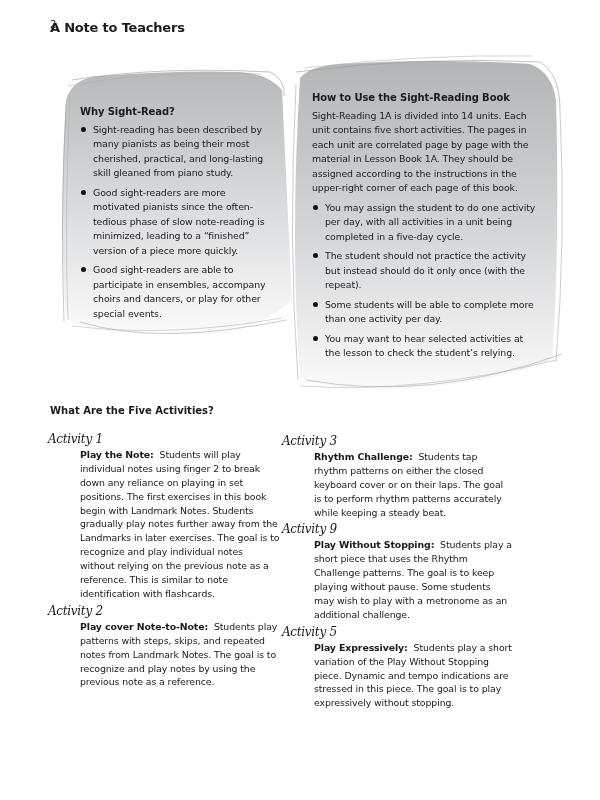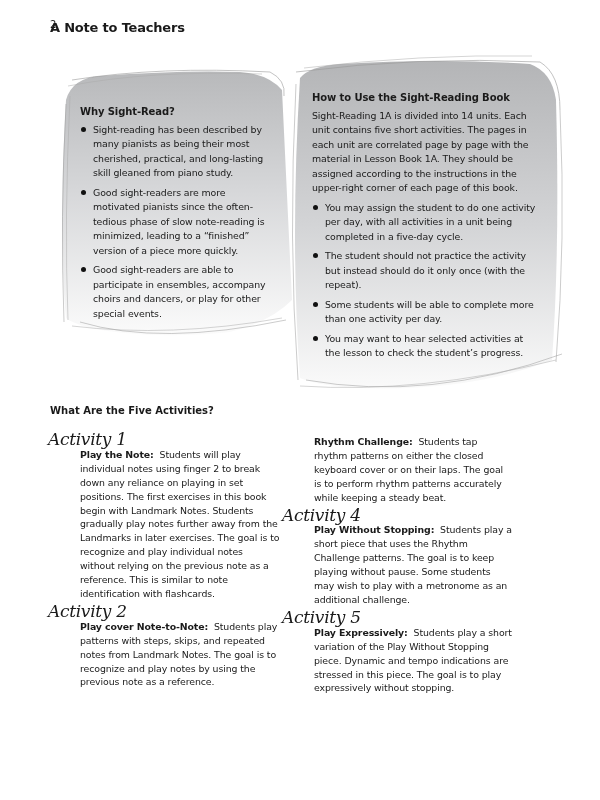--- a/index.html
+++ b/index.html
@@ -22,21 +22,21 @@
   #panel-left { left: 80px; top: 105px; width: 188px; }
   #panel-right { left: 312px; top: 91px; width: 226px; }
 
   .section-heading { position: absolute; left: 50px; top: 405px; font-size: 10px; font-weight: bold; margin: 0; }
 
   .col { position: absolute; width: 226px; font-size: 9.4px; line-height: 13.9px; letter-spacing: -0.1px; }
   #col-left { left: 48px; top: 433px; width: 232px; }
   #col-right { left: 282px; top: 435px; width: 230px; }
   .activity { margin-bottom: 4px; }
   .activity-label {
-    font-family: "DejaVu Serif", serif; font-size: 17px; font-style: italic;
+    font-family: "DejaVu Serif", serif; font-size: 12px; font-style: italic;
     display: block; margin: 0 0 1px 0; letter-spacing: -0.3px;
   }
   .activity-body { margin: 0 0 0 32px; }
   .activity-title { font-weight: bold; }
   .it { }
 </style>
 </head>
 <body>
 
 <div class="page-num">2</div>
@@ -84,42 +84,43 @@
   </ul>
 </section>
 
 <section class="panel" id="panel-right">
   <h2>How to Use the Sight-Reading Book</h2>
   <p><span class="it">Sight-Reading 1A</span><span> is divided into 14 units. Each unit contains five short activities. The pages in each unit are correlated page by page with the material in </span><span class="it">Lesson Book 1A</span><span>. They should be assigned according to the instructions in the upper-right corner of each page of this book.</span></p>
   <ul>
     <li><span class="bullet"></span><span>You may assign the student to do one activity per day, with all activities in a unit being completed in a five-day cycle.</span></li>
     <li><span class="bullet"></span><span>The student </span><span class="it">should not</span><span> practice the activity but instead should do it only once (with the repeat).</span></li>
     <li><span class="bullet"></span><span>Some students will be able to complete more than one activity per day.</span></li>
-    <li><span class="bullet"></span><span>You may want to hear selected activities at the lesson to check the student’s progress.</span></li>
+    <li><span class="bullet"></span><span>You may want to hear selected activities at the lesson to check the student’s relying.</span></li>
   </ul>
 </section>
 
 <h2 class="section-heading">What Are the Five Activities?</h2>
 
 <div class="col" id="col-left">
   <div class="activity">
     <span class="activity-label">Activity 1</span>
     <p class="activity-body"><span class="activity-title">Play the Note:</span>&nbsp; <span>Students will play individual notes using finger 2 to break down any reliance on playing in set positions. The first exercises in this book begin with Landmark Notes. Students gradually play notes further away from the Landmarks in later exercises. The goal is to recognize and play individual notes without relying on the previous note as a reference. This is similar to note identification with flashcards.</span></p>
   </div>
   <div class="activity">
     <span class="activity-label">Activity 2</span>
     <p class="activity-body"><span class="activity-title">Play cover Note-to-Note:</span>&nbsp; <span>Students play patterns with steps, skips, and repeated notes from Landmark Notes. The goal is to recognize and play notes by using the previous note as a reference.</span></p>
   </div>
 </div>
 
 <div class="col" id="col-right">
   <div class="activity">
+    <span class="activity-label">Activity 3</span>
     <p class="activity-body"><span class="activity-title">Rhythm Challenge:</span>&nbsp; <span>Students tap rhythm patterns on either the closed keyboard cover or on their laps. The goal is to perform rhythm patterns accurately while keeping a steady beat.</span></p>
   </div>
   <div class="activity">
-    <span class="activity-label">Activity 4</span>
+    <span class="activity-label">Activity 9</span>
     <p class="activity-body"><span class="activity-title">Play Without Stopping:</span>&nbsp; <span>Students play a short piece that uses the </span><span class="it">Rhythm Challenge</span><span> patterns. The goal is to keep playing without pause. Some students may wish to play with a metronome as an additional challenge.</span></p>
   </div>
   <div class="activity">
     <span class="activity-label">Activity 5</span>
     <p class="activity-body"><span class="activity-title">Play Expressively:</span>&nbsp; <span>Students play a short variation of the </span><span class="it">Play Without Stopping</span><span> piece. Dynamic and tempo indications are stressed in this piece. The goal is to play expressively without stopping.</span></p>
   </div>
 </div>
 
 </body></html>

